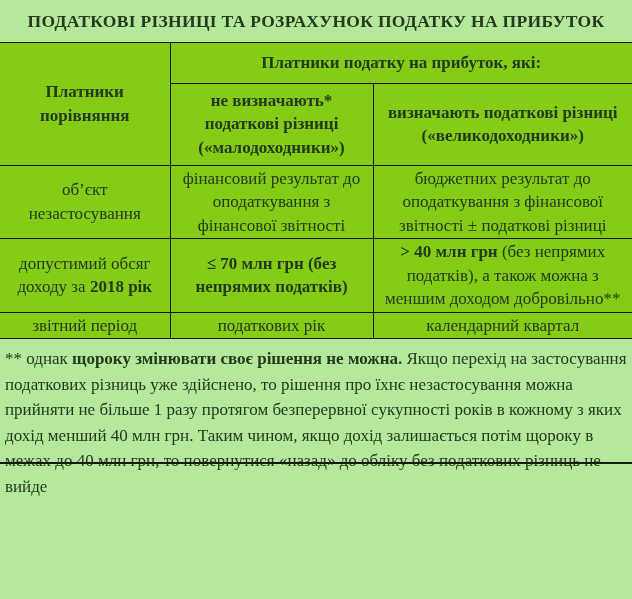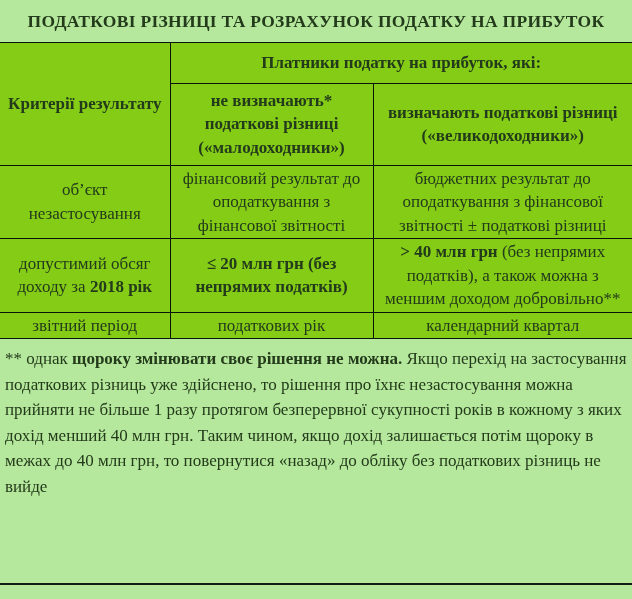--- a/index.html
+++ b/index.html
@@ -4,21 +4,21 @@
 <style>
   html, body { margin: 0; padding: 0; }
   body {
     width: 632px; height: 599px;
     background: #b5e89c;
     font-family: "Liberation Serif", "DejaVu Serif", serif;
     color: #233a1b;
     overflow: hidden;
     position: relative;
   }
-  .page { width: 632px; height: 585px; position: relative; border-radius: 29px; }
+  .page { width: 632px; height: 464px; position: relative; border-radius: 29px; }
 
   .title-bar {
     height: 43px;
     box-sizing: border-box;
     display: flex; align-items: center; justify-content: center;
     font-weight: bold;
     font-size: 17.5px;
     letter-spacing: 0.3px;
     border-bottom: 1.6px solid #0b140a;
     white-space: nowrap;
@@ -77,35 +77,35 @@
   <div class="title-bar">ПОДАТКОВІ РІЗНИЦІ ТА РОЗРАХУНОК ПОДАТКУ НА ПРИБУТОК</div>
 
   <table class="cmp">
     <colgroup>
       <col style="width:170px">
       <col style="width:203px">
       <col style="width:259px">
     </colgroup>
     <tbody>
       <tr class="r-group">
-        <td class="hdr corner" rowspan="2">Критерії результату</td>
+        <td class="hdr corner" rowspan="2">Платники порівняння</td>
         <td class="hdr" colspan="2">Платники податку на прибуток, які:</td>
       </tr>
       <tr class="r-sub">
         <td class="hdr">не визначають* податкові різниці («малодоходники»)</td>
         <td class="hdr">визначають податкові різниці («великодоходники»)</td>
       </tr>
       <tr class="r-body1">
         <td><span>об’єкт незастосування</span></td>
         <td><span>фінансовий результат до оподаткування з фінансової звітності</span></td>
         <td><span>бюджетних результат до оподаткування з фінансової звітності ± податкові різниці</span></td>
       </tr>
       <tr class="r-body2">
         <td><span>допустимий обсяг доходу за </span><span class="b">2018 рік</span></td>
-        <td><span class="b">≤ 20 млн грн (без непрямих податків)</span></td>
+        <td><span class="b">≤ 70 млн грн (без непрямих податків)</span></td>
         <td><span class="b">&gt; 40 млн грн </span><span>(без непрямих податків), а також можна з меншим доходом добровільно**</span></td>
       </tr>
       <tr class="r-body3">
         <td><span>звітний період</span></td>
         <td><span>податкових рік</span></td>
         <td><span>календарний квартал</span></td>
       </tr>
     </tbody>
   </table>
 

